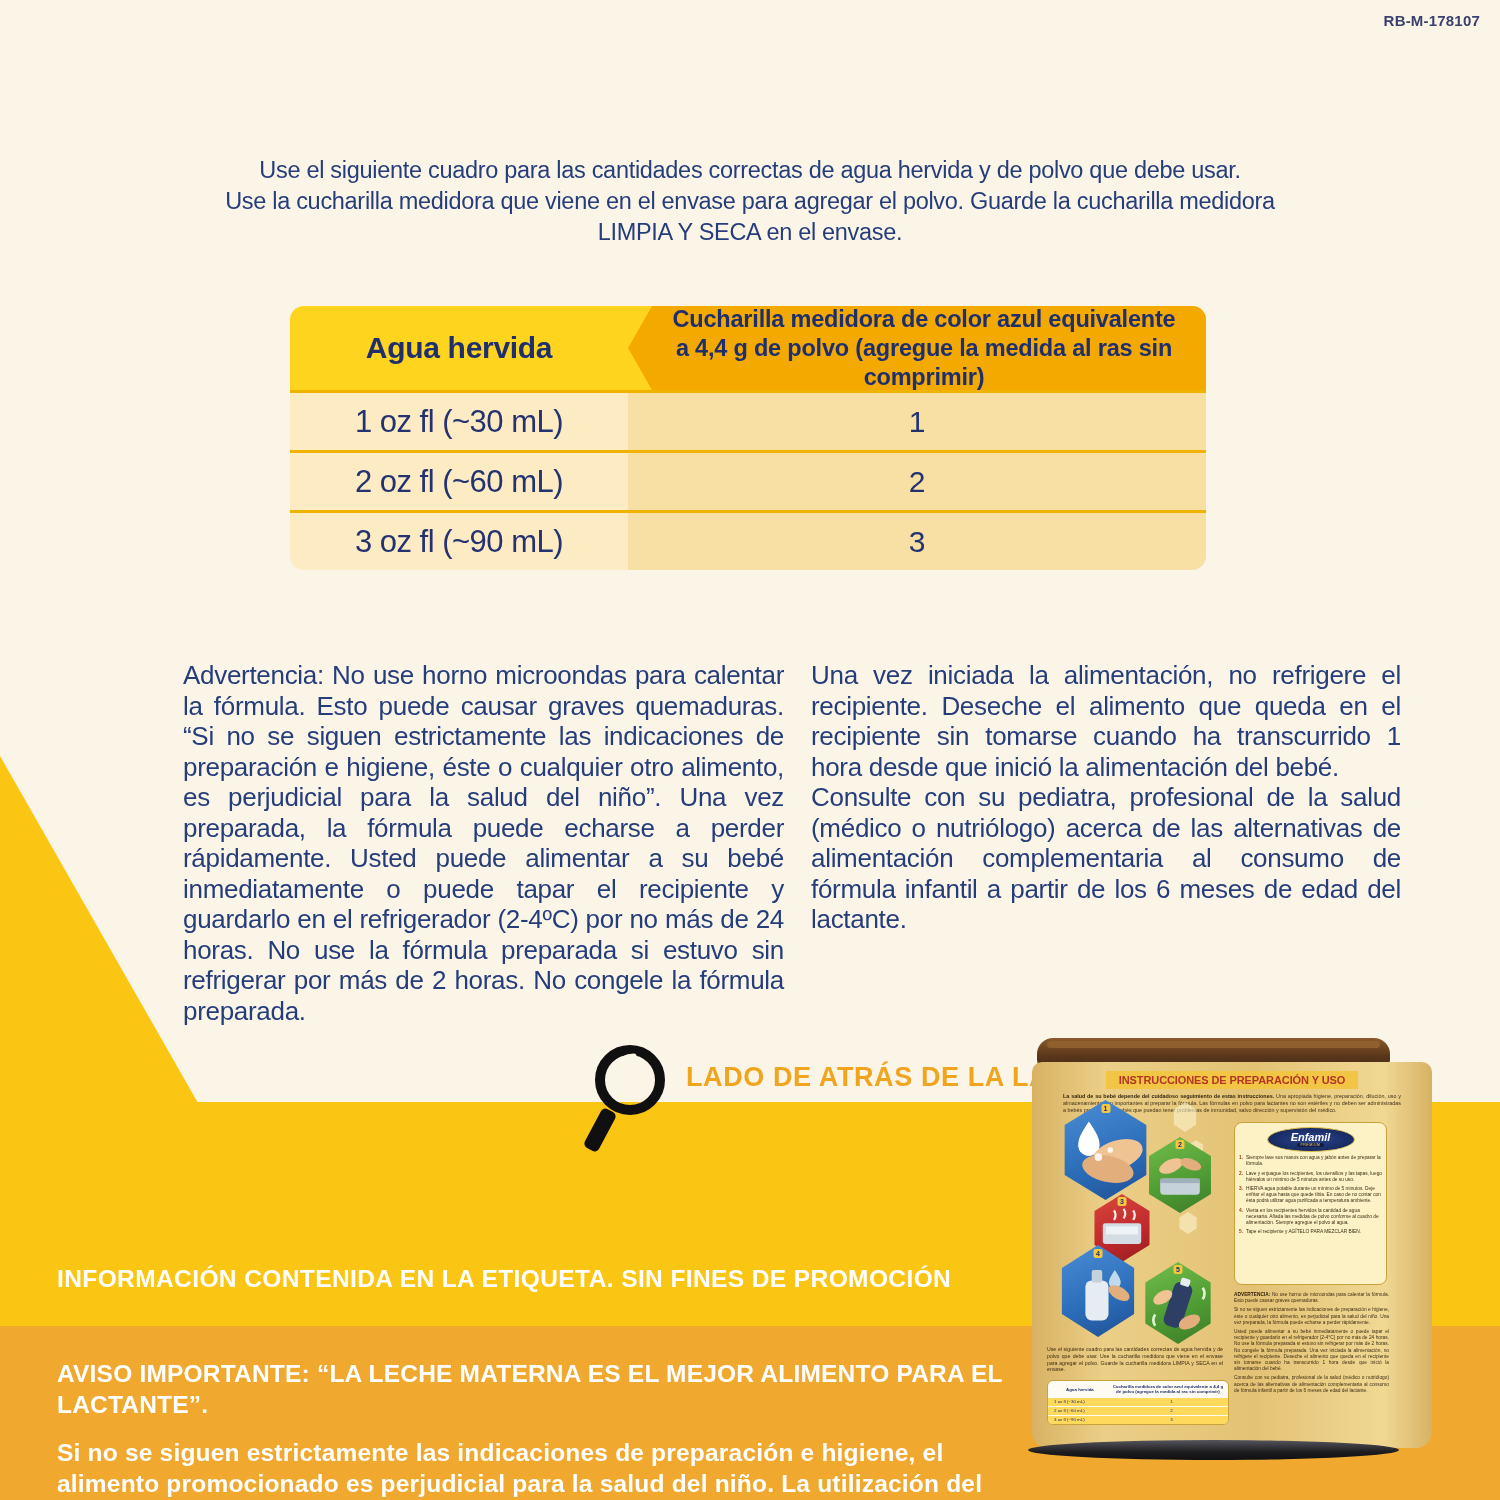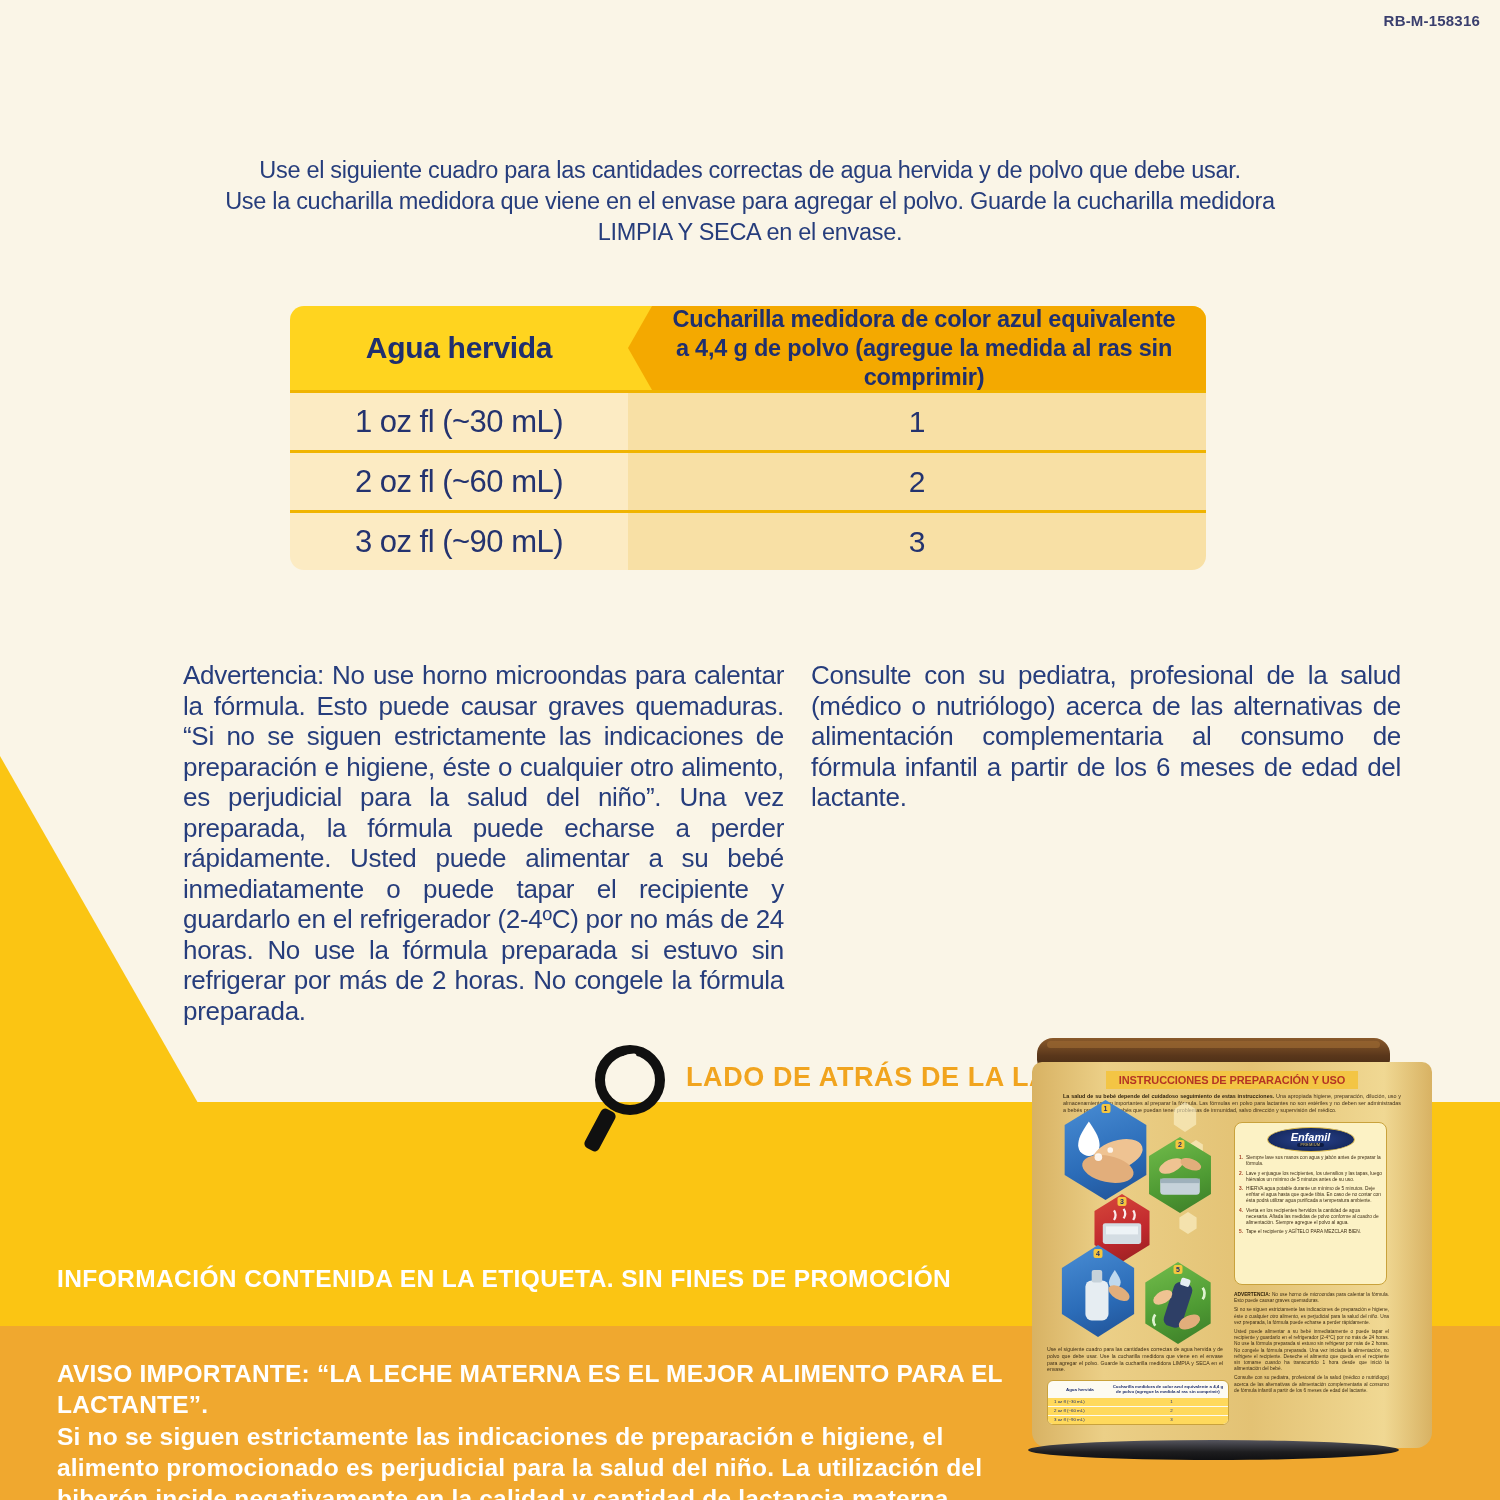--- a/index.html
+++ b/index.html
@@ -47,21 +47,21 @@
   
   .magnifier{position:absolute;left:578px;top:1040px;}
   .back-caption{position:absolute;left:686px;top:1062px;color:#F1A41E;font-weight:bold;
     font-size:27px;letter-spacing:.6px;}
 
   
   .info-line{position:absolute;left:57px;top:1265px;color:#FFFFFF;font-weight:bold;
     font-size:24.5px;letter-spacing:.4px;}
   .aviso{position:absolute;left:57px;top:1358px;width:970px;color:#FFFFFF;font-weight:bold;
     font-size:24.5px;line-height:31px;letter-spacing:.2px;}
-  .aviso .l1{margin-bottom:1px;}
+  .aviso .l1{margin-bottom:17px;}
 
   
   .can{position:absolute;left:1032px;top:1038px;width:363px;height:427px;}
   .can-lid{position:absolute;left:5px;top:0;width:353px;height:32px;
     background:linear-gradient(#8A5A2B,#5A371B 55%,#452A13);border-radius:16px 16px 10px 10px;}
   .can-lid::after{content:"";position:absolute;left:10px;top:3px;width:333px;height:7px;
     background:#96642F;border-radius:8px;opacity:.8;}
   .can-body{position:absolute;left:0;top:24px;width:400px;height:386px;
     background:linear-gradient(90deg,#D8B263,#EBCF87 18%,#E3C274 55%,#F0D893 88%,#D8B263);
     border-radius:10px 10px 16px 16px;overflow:hidden;}
@@ -110,21 +110,21 @@
 </style>
 </head>
 <body>
 
 <div class="canvas">
 
   <div class="tri-left"></div>
   <div class="band-yellow"></div>
   <div class="band-amber"></div>
 
-  <div class="code">RB-M-158316</div>
+  <div class="code">RB-M-178107</div>
 
   <div class="intro">Use el siguiente cuadro para las cantidades correctas de agua hervida y de polvo que debe usar.
 Use la cucharilla medidora que viene en el envase para agregar el polvo. Guarde la cucharilla medidora
 LIMPIA Y SECA en el envase.</div>
 
   <div class="dose-table">
     <div class="thead">
       <div class="th-left">Agua hervida</div>
       <div class="th-right">Cucharilla medidora de color azul equivalente a 4,4 g de polvo (agregue la medida al ras sin comprimir)</div>
     </div>
@@ -137,20 +137,21 @@
       <div class="td-scoop">2</div>
     </div>
     <div class="trow">
       <div class="td-water">3 oz fl (~90 mL)</div>
       <div class="td-scoop">3</div>
     </div>
   </div>
 
   <div class="warn warn-left">Advertencia: No use horno microondas para calentar la fórmula. Esto puede causar graves quemaduras. “Si no se siguen estrictamente las indicaciones de preparación e higiene, éste o cualquier otro alimento, es perjudicial para la salud del niño”. Una vez preparada, la fórmula puede echarse a perder rápidamente. Usted puede alimentar a su bebé inmediatamente o puede tapar el recipiente y guardarlo en el refrigerador (2-4ºC) por no más de 24 horas. No use la fórmula preparada si estuvo sin refrigerar por más de 2 horas. No congele la fórmula preparada.</div>
   <div class="warn warn-right">
+    <p>Una vez iniciada la alimentación, no refrigere el recipiente. Deseche el alimento que queda en el recipiente sin tomarse cuando ha transcurrido 1 hora desde que inició la alimentación del bebé.</p>
     <p>Consulte con su pediatra, profesional de la salud (médico o nutriólogo) acerca de las alternativas de alimentación complementaria al consumo de fórmula infantil a partir de los 6 meses de edad del lactante.</p>
   </div>
 
   <div class="magnifier">
     <svg width="100" height="120" viewBox="0 0 100 120">
       <circle cx="52" cy="40" r="30" fill="none" stroke="#101010" stroke-width="10"></circle>
       <path d="M36 28 Q44 16 56 16" fill="none" stroke="#FAF5E7" stroke-width="5" stroke-linecap="round"></path>
       <circle cx="38" cy="55" r="4" fill="#FAF5E7"></circle>
       <rect x="14" y="68" width="16" height="44" rx="5" fill="#101010" transform="rotate(28 22 90)"></rect>
     </svg>

